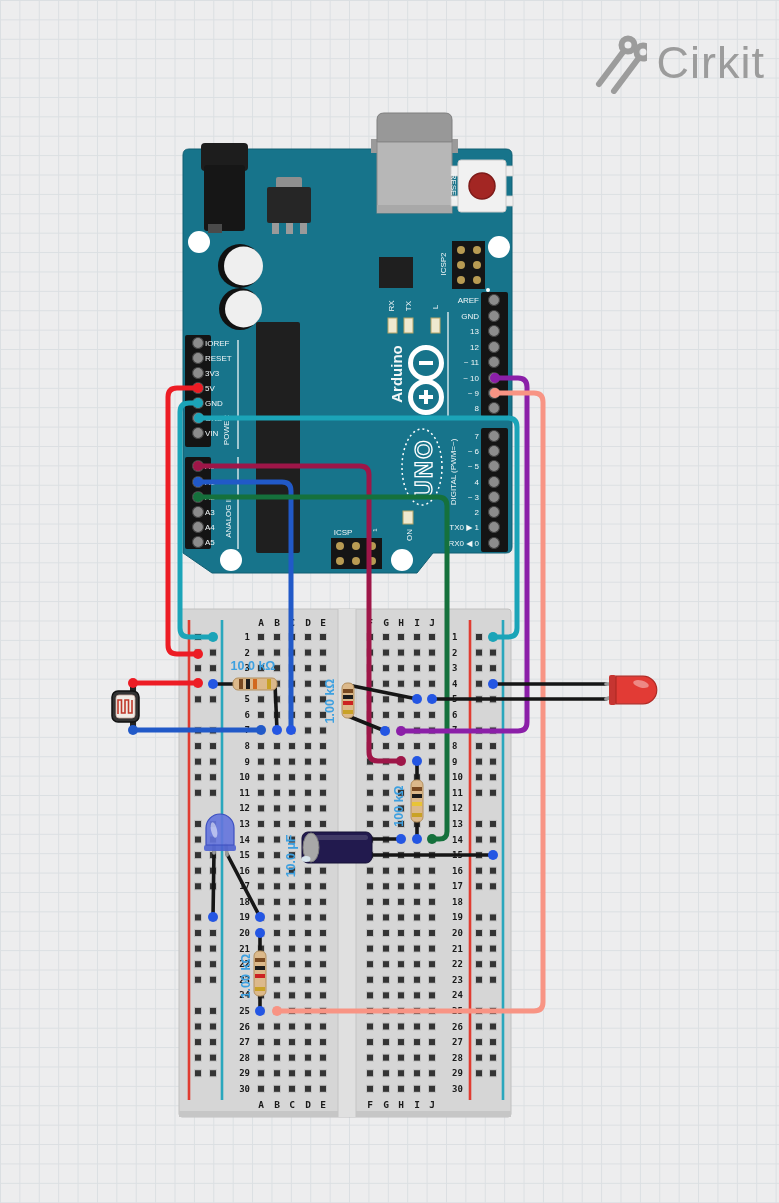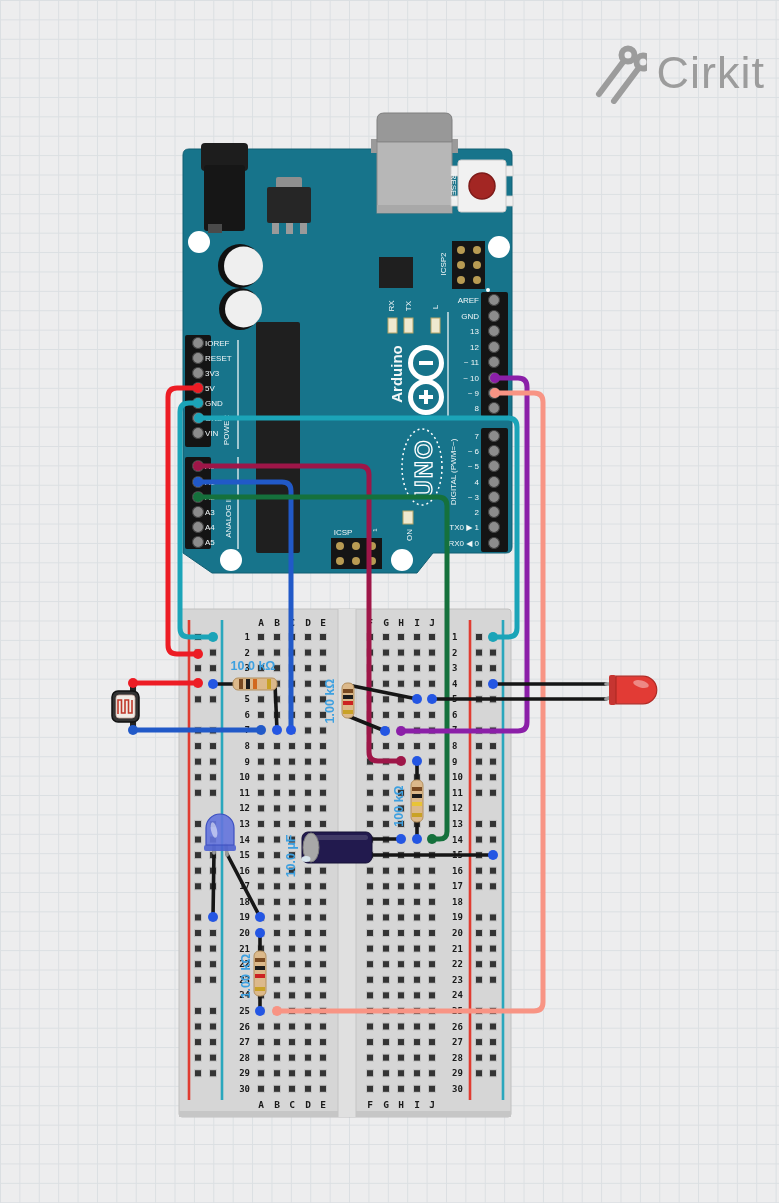--- a/index.html
+++ b/index.html
@@ -7,21 +7,21 @@
     position:relative;width:779px;height:1203px;overflow:hidden;
     background-color:#ededee;
     background-image:
       linear-gradient(#dbdfe2 1px, transparent 1px),
       linear-gradient(90deg,#dbdfe2 1px, transparent 1px);
     background-size:19.4px 19.4px;
     font-family:"Liberation Sans","DejaVu Sans",sans-serif;
   }
   #scene{position:absolute;left:0;top:0;}
   #logo{
-    position:absolute;top:42px;right:14px;display:flex;align-items:center;gap:10px;
+    position:absolute;top:32px;right:14px;display:flex;align-items:center;gap:10px;
     color:#9c9c9c;user-select:none;
   }
   #logo .light{font-size:45px;font-weight:400;letter-spacing:1px;}
   #logo .bold{font-size:47px;font-weight:700;letter-spacing:0.5px;margin-left:6px;}
 </style>
 </head>
 <body>
 
 <div id="canvas">
   <div id="scene"><svg width="779" height="1203" viewBox="0 0 779 1203">

